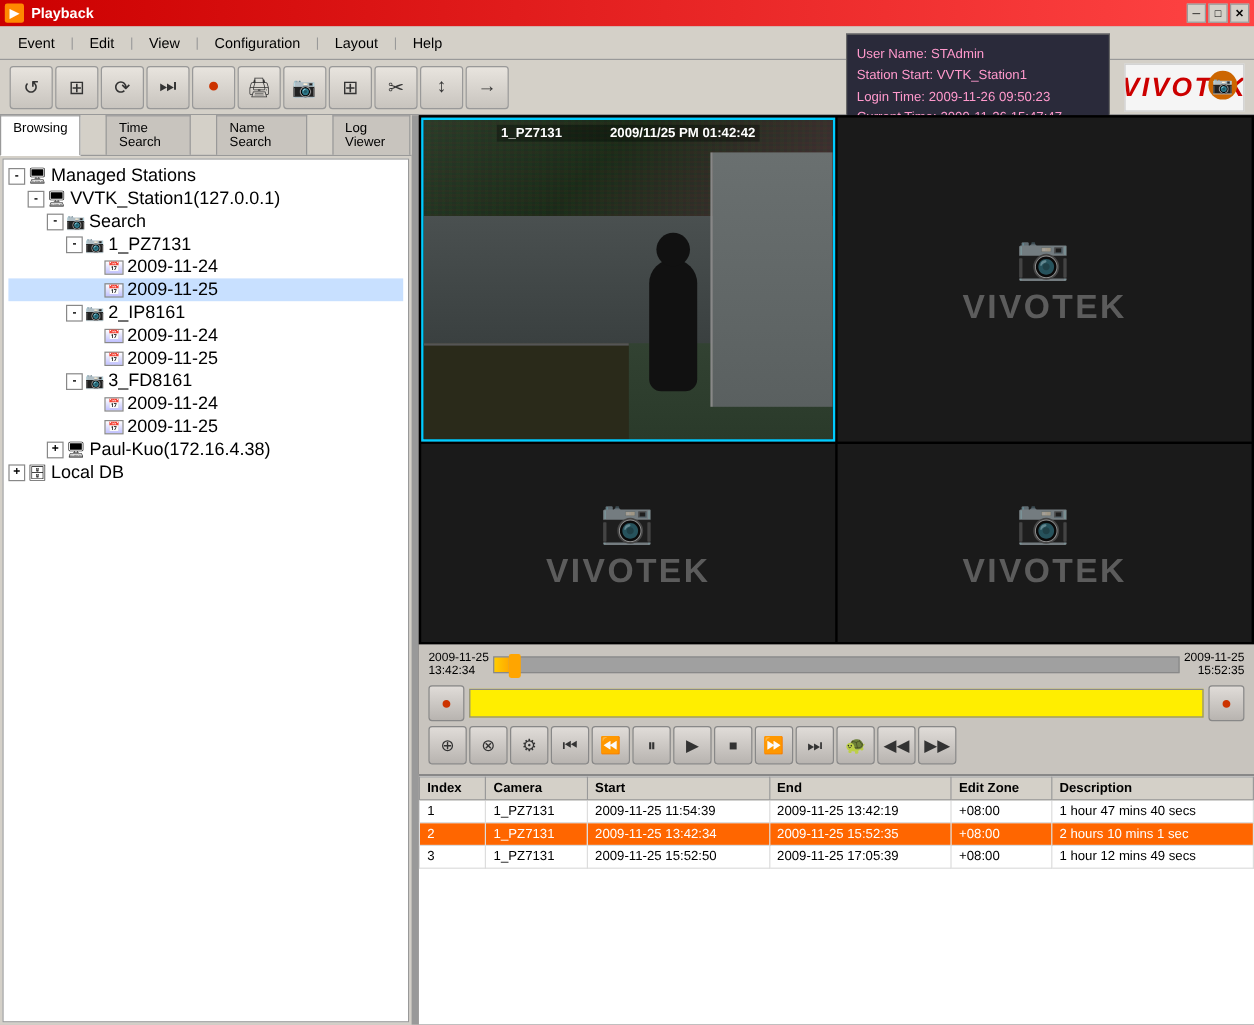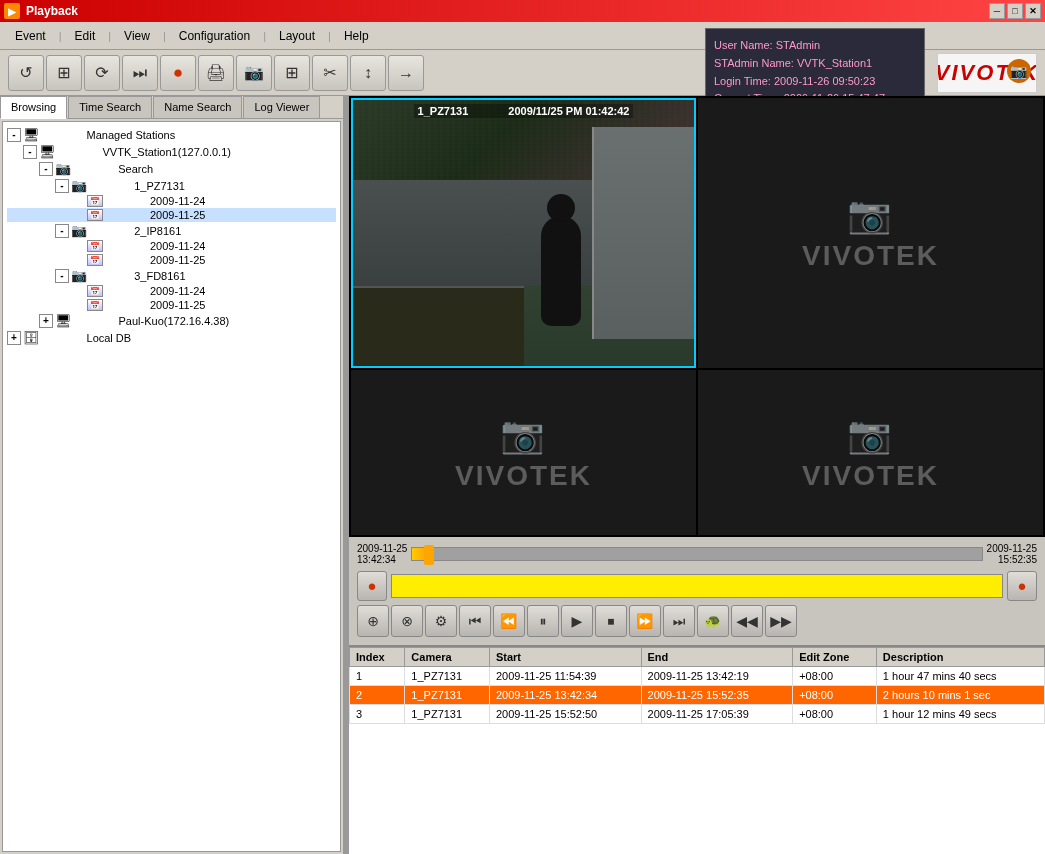--- a/index.html
+++ b/index.html
@@ -132,20 +132,21 @@
       border-right: 2px solid #999;
       display: flex;
       flex-direction: column;
     }
 
     
     #tabs {
       display: flex;
       background: #d4d0c8;
       border-bottom: 1px solid #999;
+      gap: 20px;
     }
     .tab {
       padding: 4px 10px;
       font-size: 11px;
       cursor: pointer;
       border: 1px solid #999;
       border-bottom: none;
       background: #c8c4be;
       margin-right: 1px;
       color: #000;
@@ -183,21 +184,21 @@
       font-size: 10px;
       font-weight: bold;
       margin-right: 2px;
       cursor: pointer;
       min-width: 14px;
     }
     .tree-icon {
       margin-right: 3px;
       font-size: 13px;
     }
-    .tree-label { font-size: 11px; color: #000; margin-left: 44px; }
+    .tree-label { font-size: 15px; color: #000; }
     .tree-date-icon {
       width: 16px; height: 12px;
       background: linear-gradient(180deg, #ffffff 0%, #c0c0ff 100%);
       border: 1px solid #888;
       margin-right: 3px;
       display: inline-flex; align-items: center; justify-content: center;
       font-size: 8px;
       min-width: 16px;
     }
 
@@ -445,21 +446,21 @@
   <div class="tb-btn" title="Record" style="color:#cc3300;">⏺</div>
   <div class="tb-btn" title="Print">🖨</div>
   <div class="tb-btn" title="Capture">📷</div>
   <div class="tb-btn" title="Grid">⊞</div>
   <div class="tb-btn" title="Cut">✂</div>
   <div class="tb-btn" title="Split">↕</div>
   <div class="tb-btn" title="Export">→</div>
 
   <div id="user-info">
     <span>User Name: STAdmin</span>
-    <span>STAdmin Name: VVTK_Station1</span>
+    <span>Station Start: VVTK_Station1</span>
     <span>Login Time: 2009-11-26 09:50:23</span>
     <span>Current Time: 2009-11-26 15:47:47</span>
   </div>
 
   <div id="logo">
     <span class="vivotek-logo-text">VIVOT<span class="vivotek-logo-dot">●</span>K</span>
     <div class="logo-cam">📷</div>
   </div>
 </div>
 

